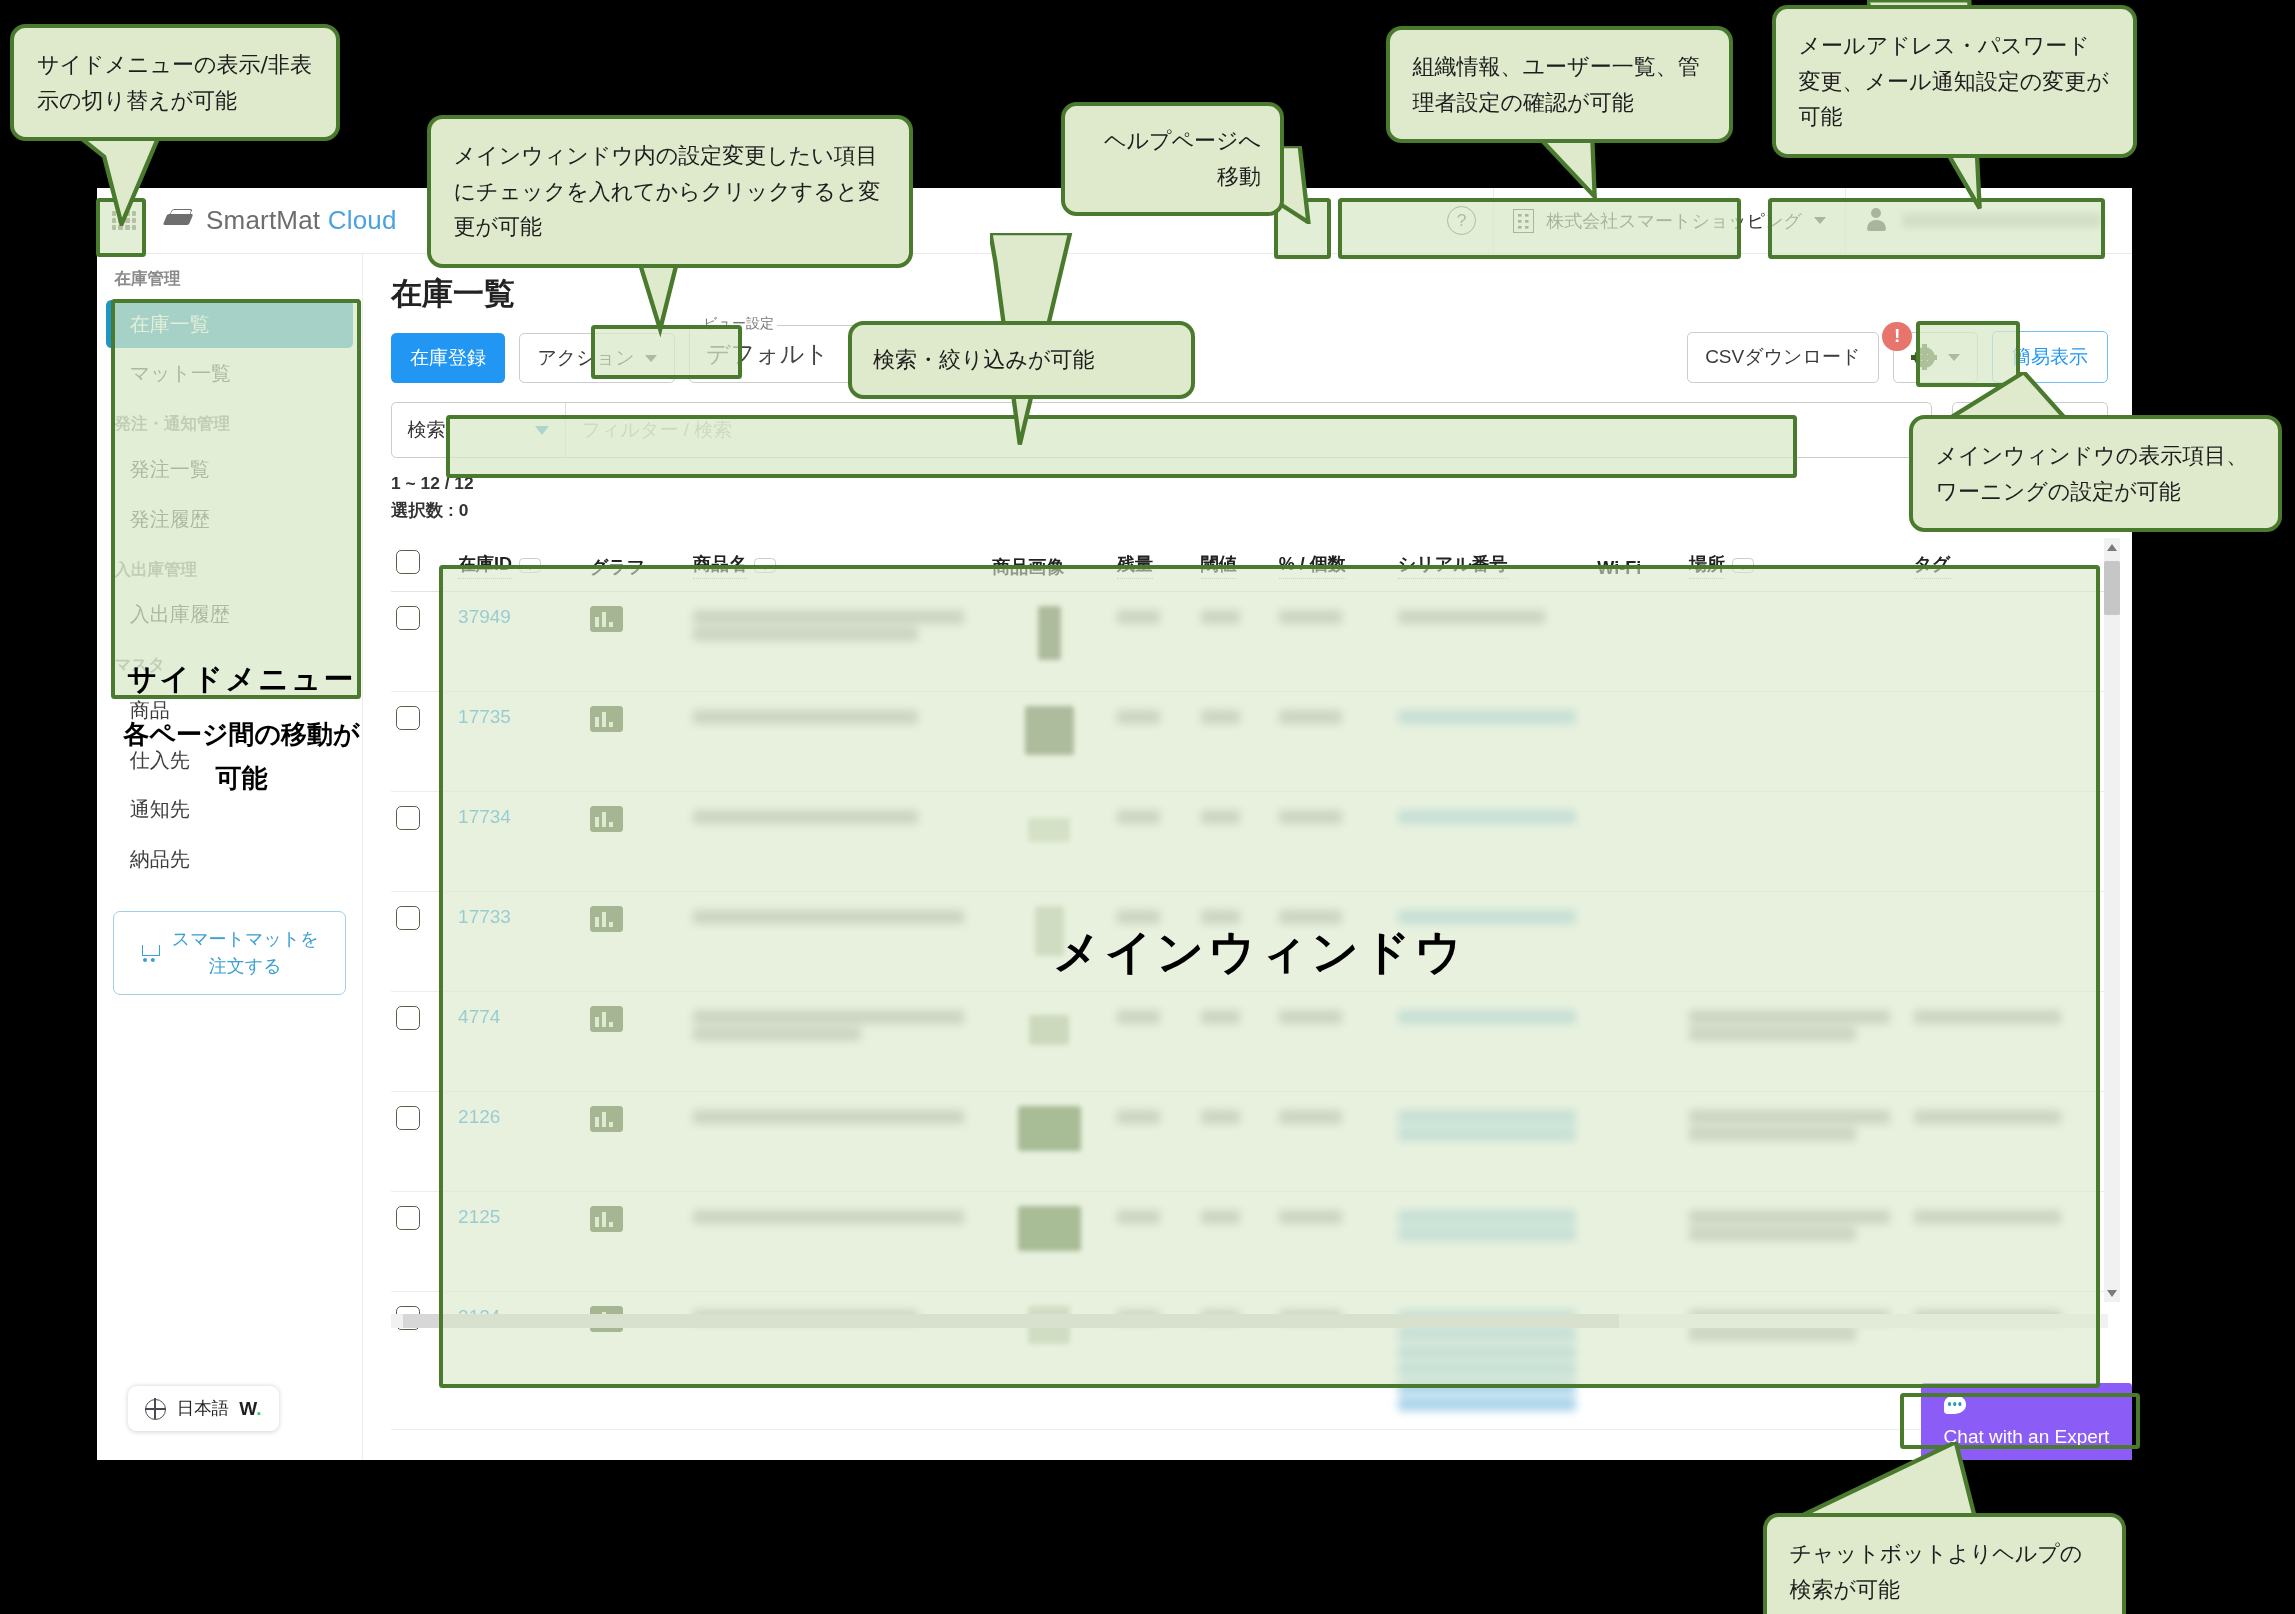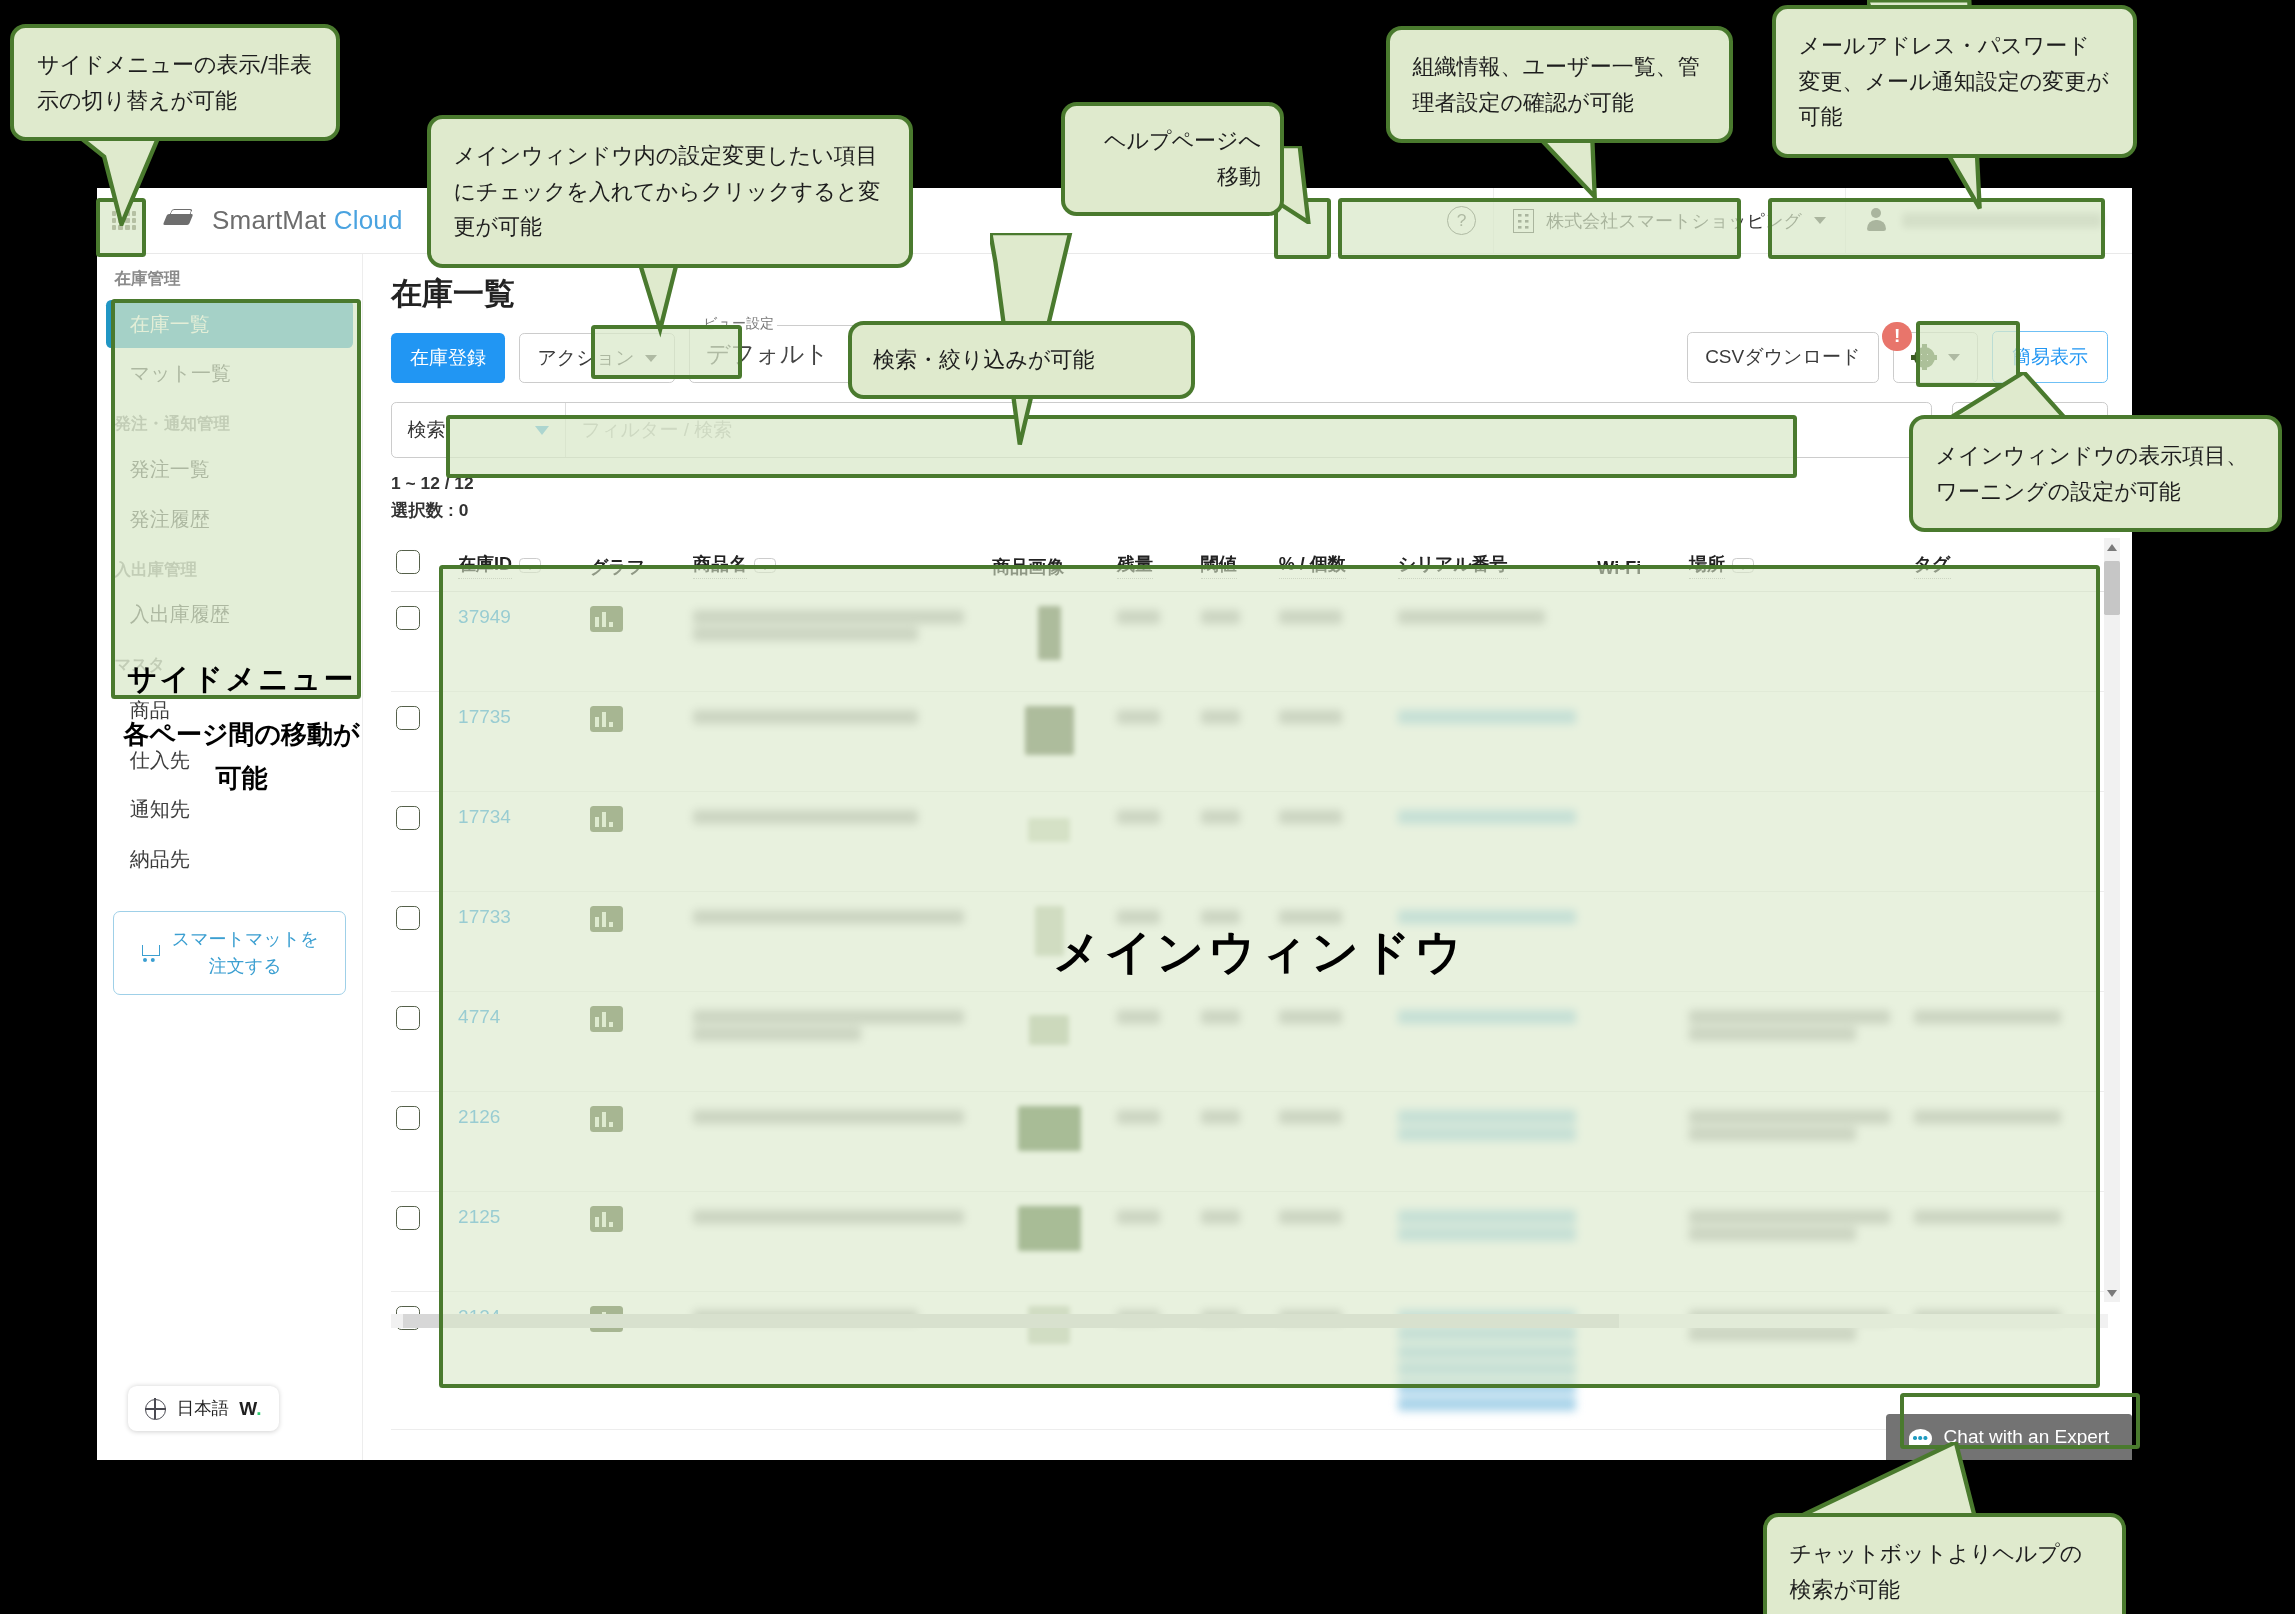--- a/index.html
+++ b/index.html
@@ -24,21 +24,21 @@
     position:absolute; left:0; top:0; width:100%; height:66px;
     background:#fff; border-bottom:0.9px solid #e9e9e9;
     display:flex; align-items:center;
   }
   .grid-btn {
     width:54px; height:66px; display:flex; align-items:center; justify-content:center;
     cursor:pointer;
   }
   .grid-glyph { display:grid; grid-template-columns:repeat(4,4.3px); grid-gap:2.6px; }
   .grid-glyph i { width:4.3px; height:4.3px; background:#5b5b46; display:block; border-radius:0.9px;}
-  .brand { display:flex; align-items:center; gap:16px; margin-left:12px; }
+  .brand { display:flex; align-items:center; gap:10px; margin-left:12px; }
   .brand-mark { width:33px; height:22.6px; position:relative; }
   .brand-mark:before{
     content:""; position:absolute; left:1.7px; top:4.3px; width:26px;height:11.3px;
     background:#6e6e6e; transform:skewX(-22deg); border-radius:1.7px;
   }
   .brand-mark:after{
     content:""; position:absolute; left:7px; top:0px; width:19px;height:7.8px;
     border:1.7px solid #6e6e6e; border-bottom:none; transform:skewX(-22deg); border-radius:2.6px 2.6px 0 0;
   }
   .brand-text { font-size:26px; letter-spacing:0.2px; }
@@ -189,23 +189,24 @@
 
   .scroll-v{ position:absolute; right:-12px; top:0; width:15.6px; height:100%; background:#f1f1f1; }
   .scroll-v .thumbv{ position:absolute; top:22.6px; width:15.6px; height:54px; background:#c6c6c6; border-radius:1.7px;}
   .arrow-up,.arrow-dn{ position:absolute; left:2.6px; width:0;height:0;border-left:5.2px solid transparent;border-right:5.2px solid transparent;}
   .arrow-up{ top:5.2px;border-bottom:7px solid #7a7a7a;}
   .arrow-dn{ bottom:5.2px;border-top:7px solid #7a7a7a;}
   .scroll-h{ position:absolute; left:0; bottom:-26px; width:100%; height:14px; background:#f1f1f1;}
   .scroll-h .thumbh{ position:absolute; left:12px; height:14px; width:1216px; background:#d7d7d7;}
 
   .chat-btn{
-    position:absolute; right:0px; bottom:0px; background:#737373; color:#fff;
-    display:flex; align-items:flex-end; gap:12px; padding:12px 22.6px; font-size:19px; cursor:pointer;
+    position:absolute; right:0px; bottom:0px; background:#8b5cf6; color:#fff;
+    display:flex; align-items:flex-start; gap:12px; padding:12px 22.6px; font-size:19px; cursor:pointer;
     border-radius:3.5px 3.5px 0 0;
+    flex-direction:column;
   }
   .chat-ic{ width:22.6px;height:19px;background:#fff;border-radius:50% 50% 50% 3.5px; position:relative; }
   .chat-ic:after{
     content:"";position:absolute;left:4.3px;top:7px;width:3.5px;height:3.5px;border-radius:50%;
     background:#1f9bc1; box-shadow:5.2px 0 0 #1f9bc1, 10.4px 0 0 #1f9bc1;
   }
 
   
   .hl {
     position:absolute; border:4.3px solid #4a7a2e; border-radius:3.5px;

